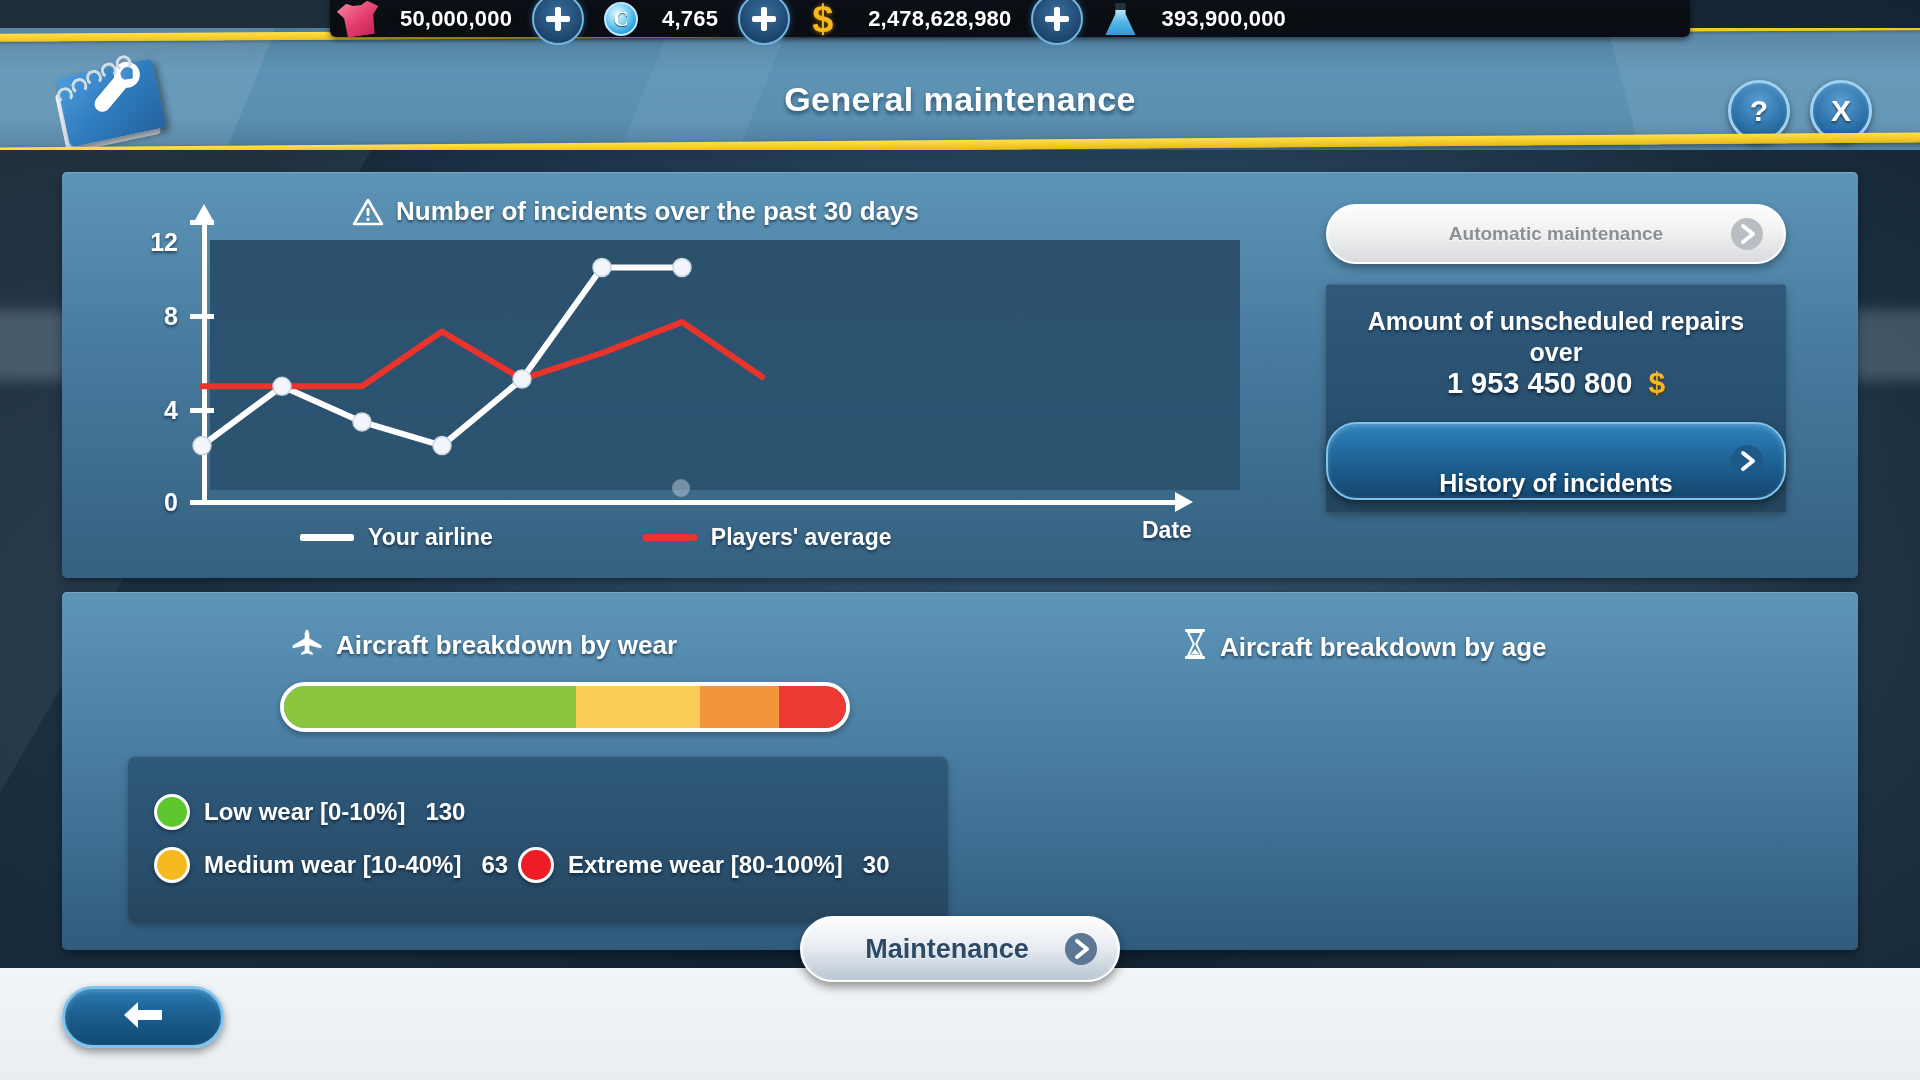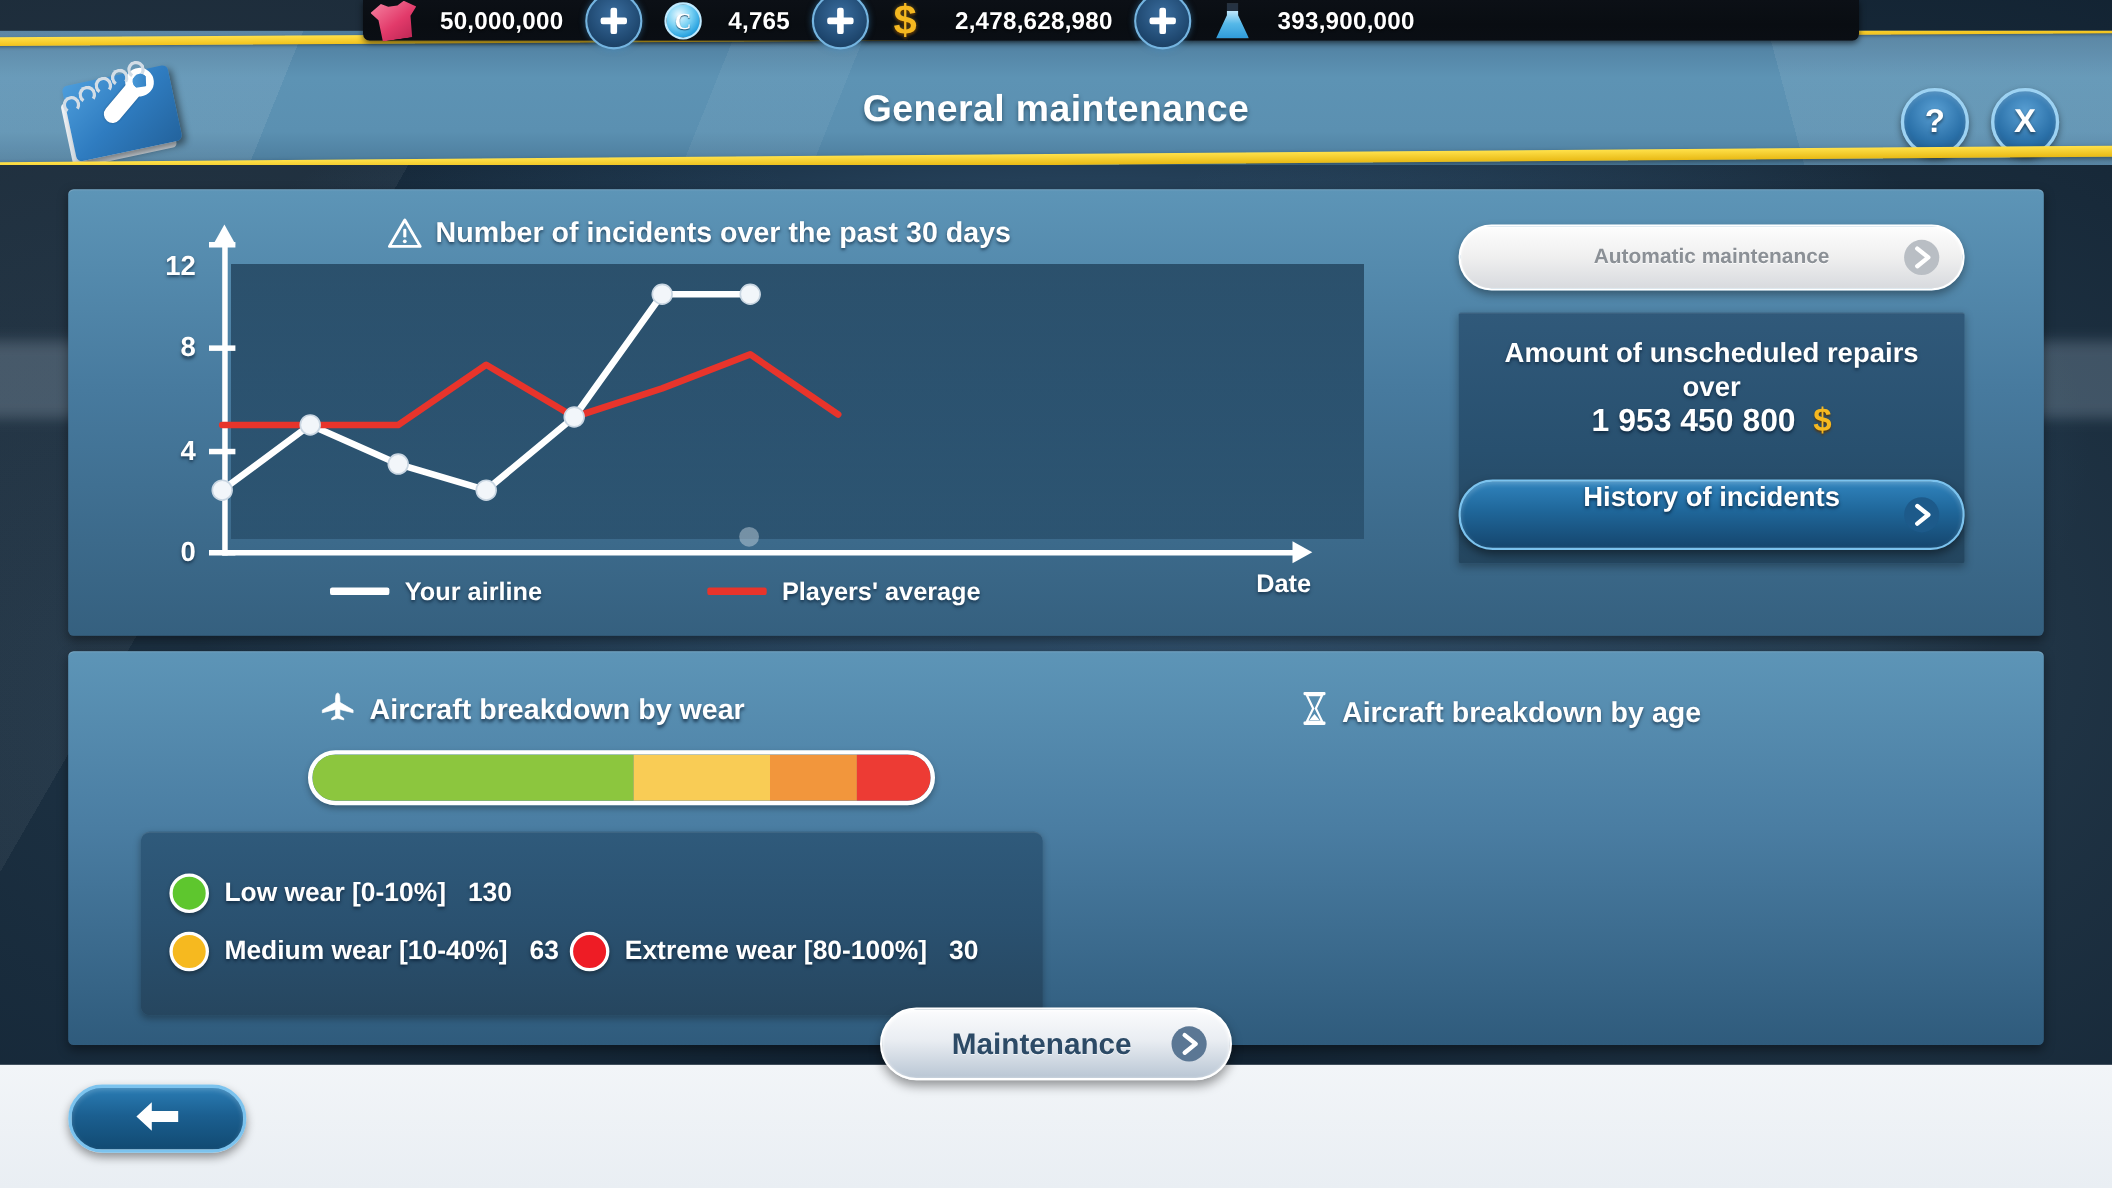--- a/index.html
+++ b/index.html
@@ -412,25 +412,25 @@
     text-shadow: 0 2px 3px rgba(0,20,40,0.7);
   }
   .amount-dollar {
     color: #f5b820;
     font-size: 30px; font-weight: bold;
     text-shadow: 0 2px 2px rgba(90,50,0,0.8);
   }
   .history-btn {
     position: absolute;
     left: 0px; bottom: 12px;
-    width: 460px; height: 64px;
+    width: 460px; height: 78px;
     border-radius: 31px;
     background: linear-gradient(180deg, #2f83bd 0%, #1f6699 45%, #15466e 100%);
     border: 2px solid #7cc3ee;
-    display: flex; align-items: flex-start; justify-content: center;
+    display: flex; align-items: flex-end; justify-content: center;
     box-shadow: 0 4px 9px rgba(0,0,0,0.45), inset 0 2px 5px rgba(255,255,255,0.22);
   }
   .history-btn .lbl {
     color: #ffffff;
     font-size: 25px; font-weight: bold;
     text-shadow: 0 2px 3px rgba(0,20,40,0.75);
   }
 
   
   .bottom-panel {

